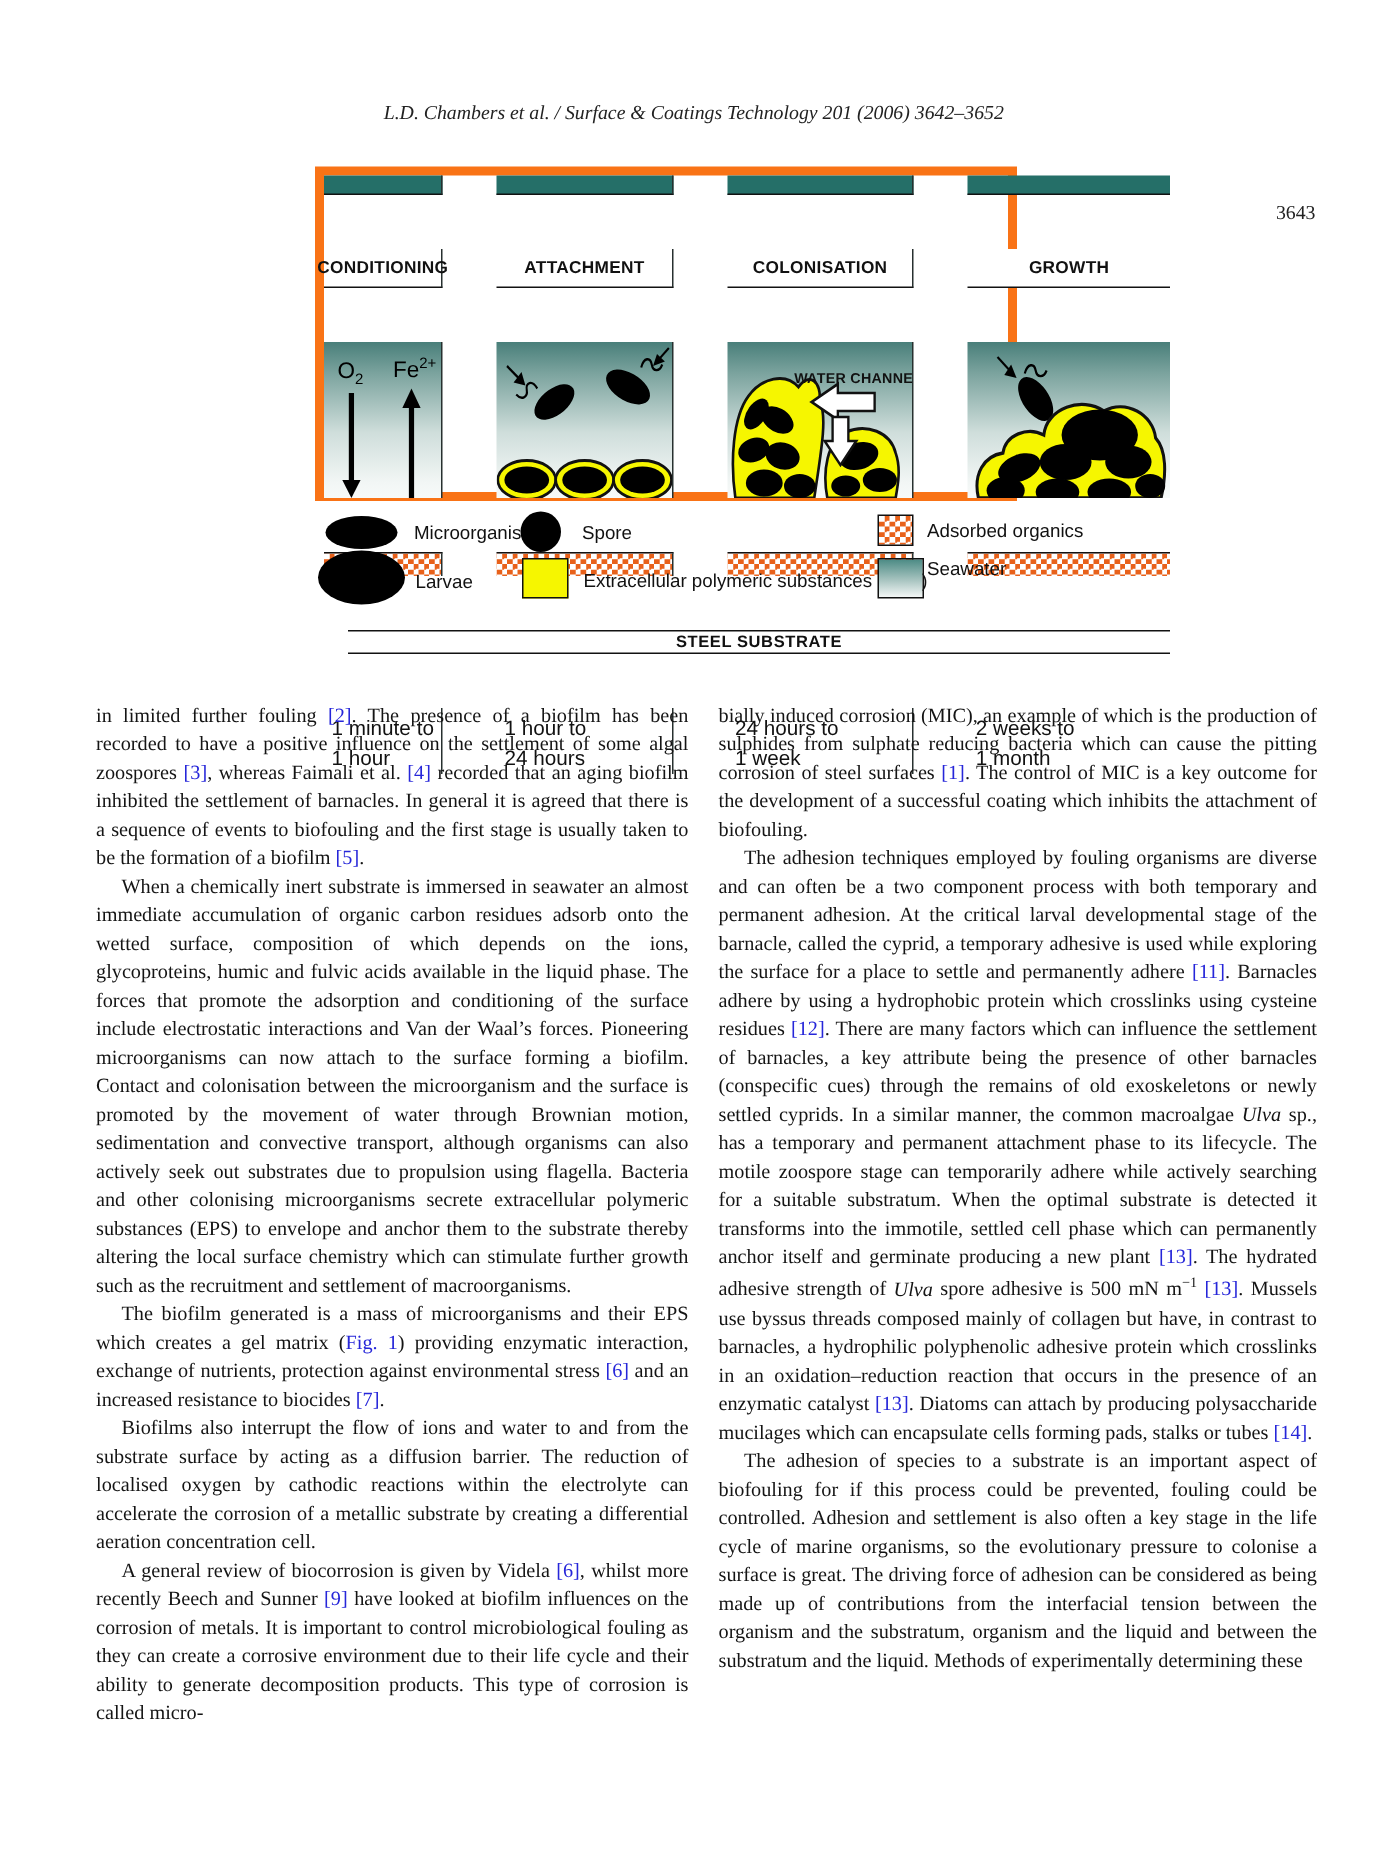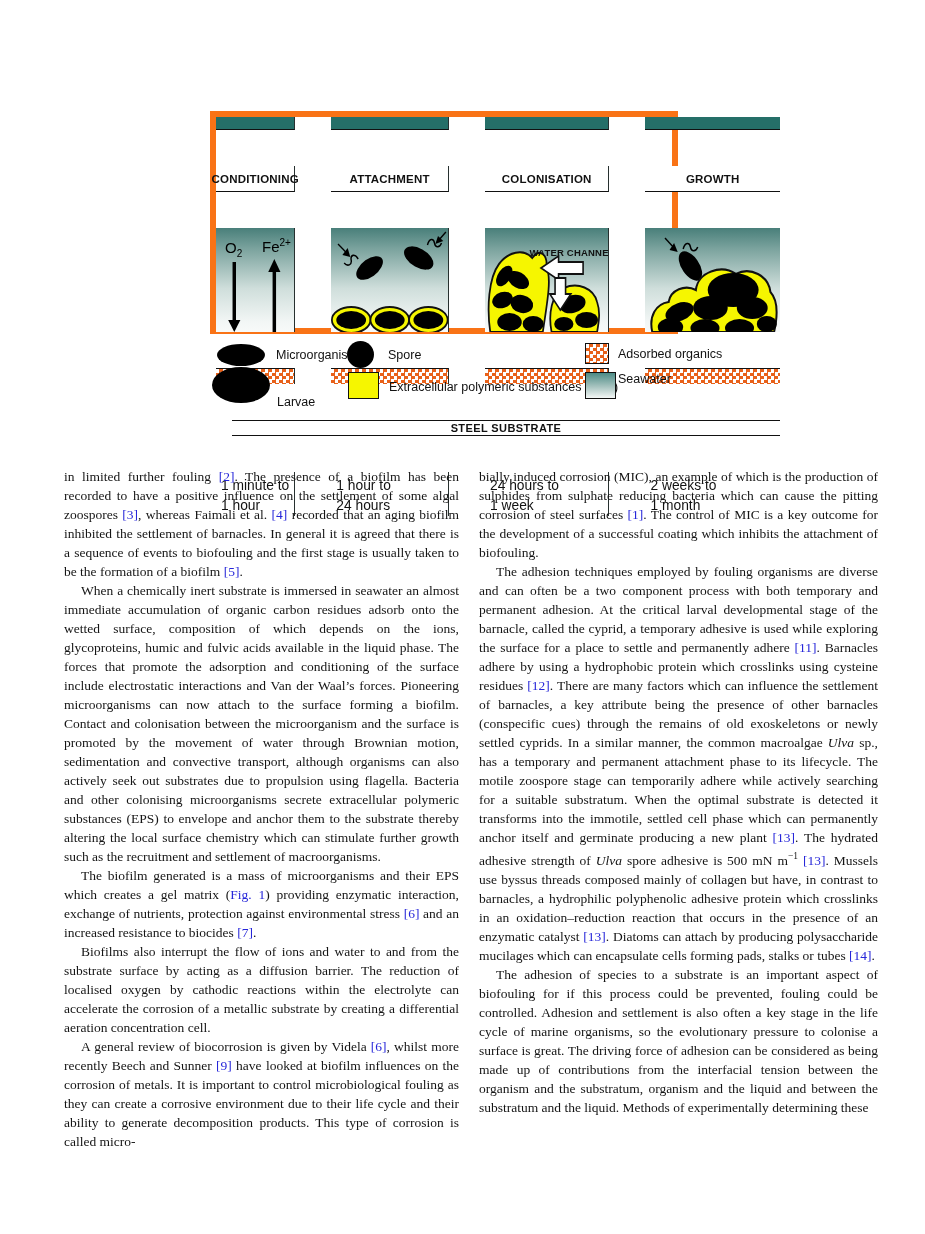--- a/index.html
+++ b/index.html
@@ -92,20 +92,24 @@
   .para.indent { text-indent:17px; }
   .cite { color:#2626d9; }
   .it { font-style:italic;margin-top:44px; }
   sup.sp { font-size:9.5px; }
 </style>
 </head>
 <body>
 
 <div id="page">
 
+  <div id="running-head">
+    <span>L.D. Chambers et al. / Surface &amp; Coatings Technology 201 (2006) 3642–3652</span>
+    <span id="page-number">3643</span>
+  </div>
 
   <div id="figure1">
 
     <div class="fig-topbar vdiv"></div>
     <div class="fig-topbar vdiv"></div>
     <div class="fig-topbar vdiv"></div>
     <div class="fig-topbar"></div>
 
     <div class="fig-head vdiv">CONDITIONING</div>
     <div class="fig-head vdiv">ATTACHMENT</div>
@@ -208,21 +212,21 @@
     <div class="lg ellipse" style="left:12px; top:6px; width:48px; height:22px;"></div>
     <div class="lg lg-label" style="left:71px; top:10px;">Microorganism</div>
 
     <div class="lg ellipse" style="left:142px; top:3px; width:27px; height:27px;"></div>
     <div class="lg lg-label" style="left:183px; top:10px;">Spore</div>
 
     <div class="lg lg-checker" style="left:380px; top:5px; width:24px; height:21px;"></div>
     <div class="lg lg-label" style="left:413px; top:9px;">Adsorbed organics</div>
 
     <div class="lg ellipse" style="left:7px; top:29px; width:58px; height:36px;"></div>
-    <div class="lg lg-label" style="left:72px; top:57px;">Larvae</div>
+    <div class="lg lg-label" style="left:72px; top:43px;">Larvae</div>
 
     <div class="lg lg-eps" style="left:143px; top:34px; width:31px; height:27px;"></div>
     <div class="lg lg-label" style="left:184px; top:42px;">Extracellular polymeric substances (EPS)</div>
 
     <div class="lg lg-sea" style="left:380px; top:34px; width:31px; height:27px;"></div>
     <div class="lg lg-label" style="left:413px; top:34px;">Seawater</div>
   </div>
 
 
   <div id="column-left" class="col">

